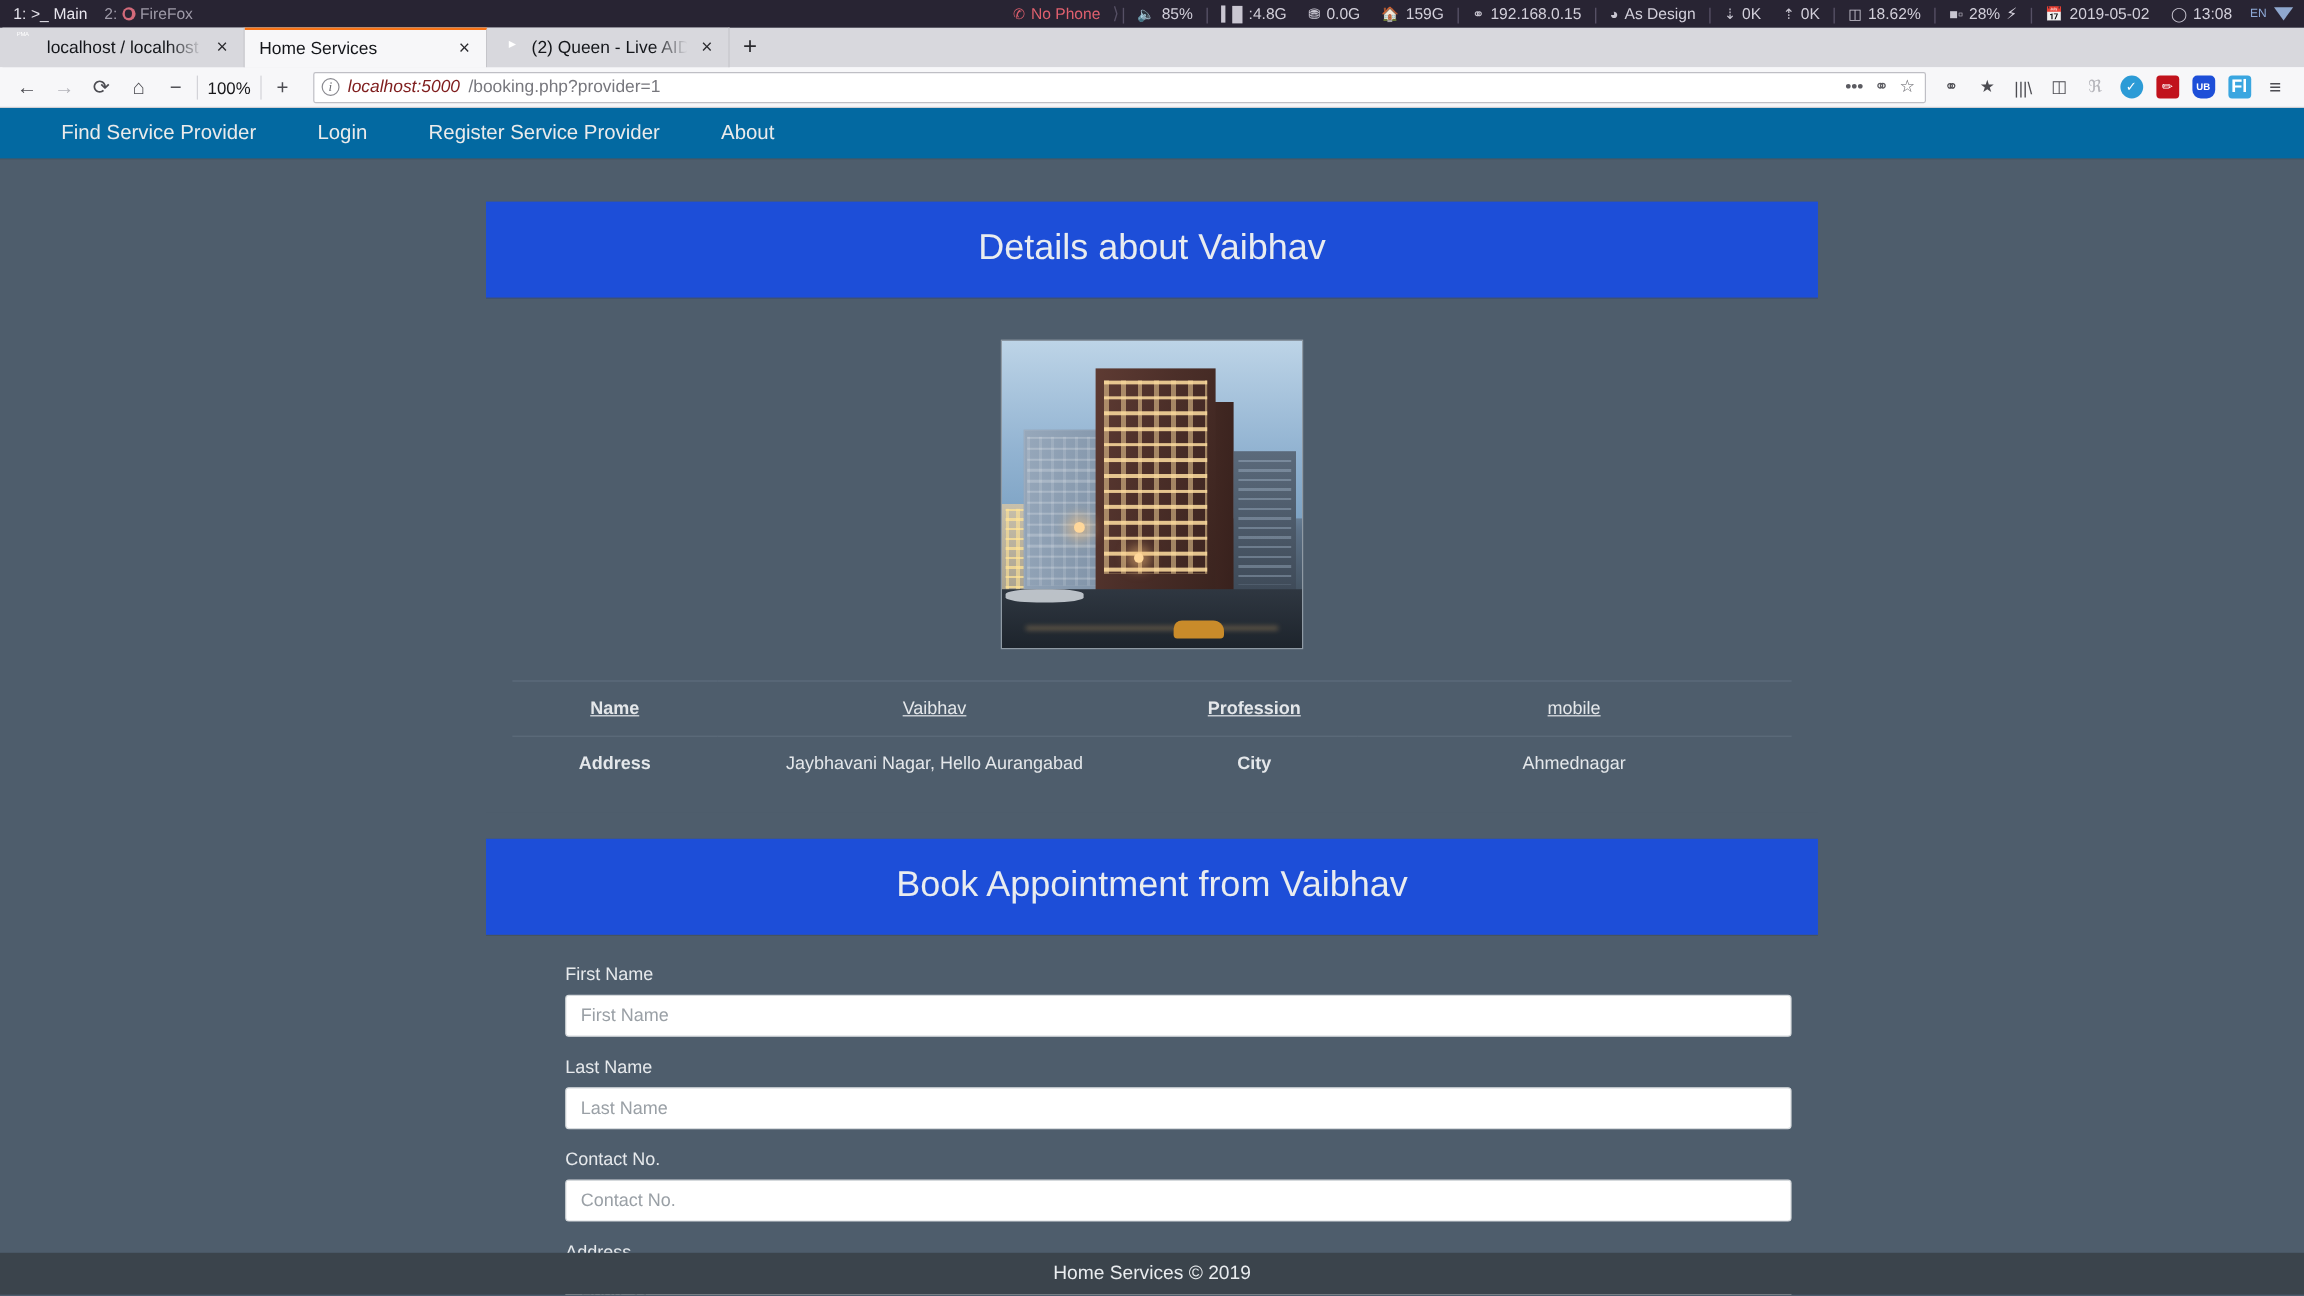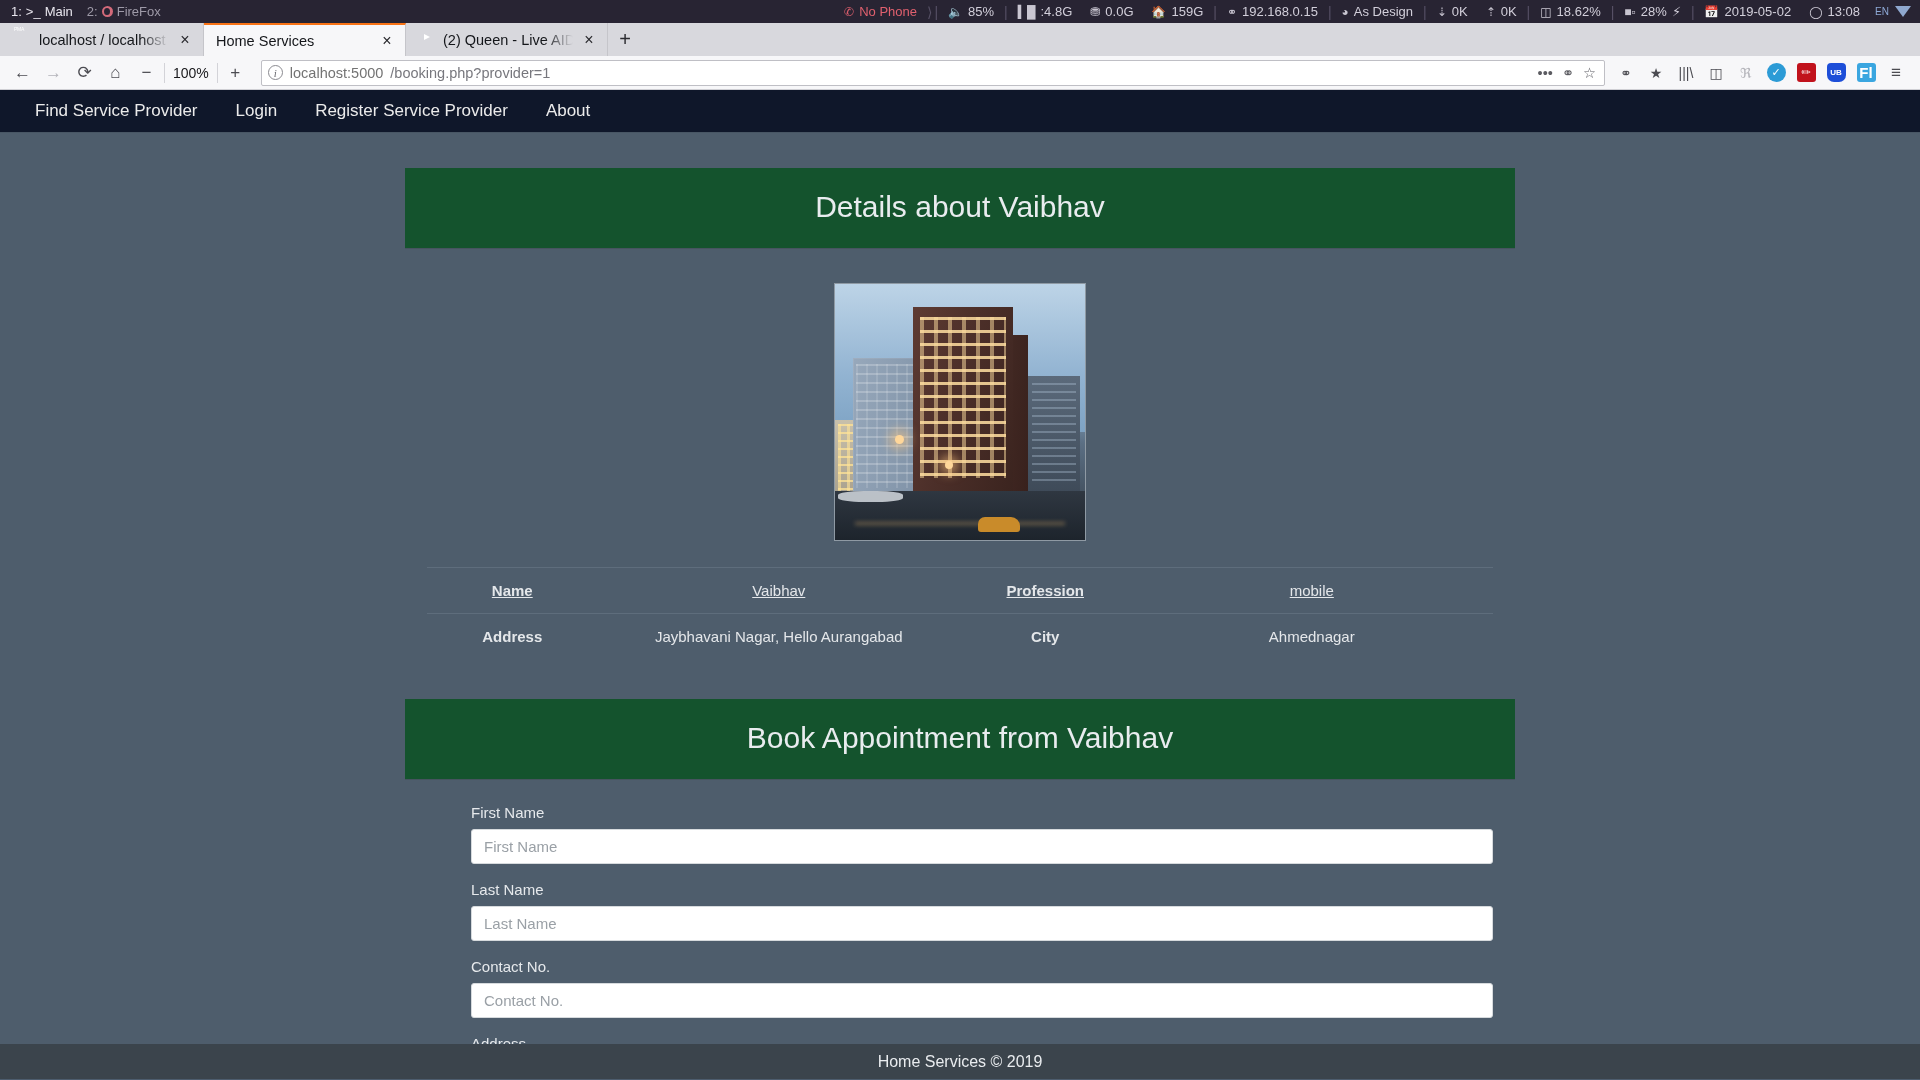--- a/index.html
+++ b/index.html
@@ -132,21 +132,21 @@
     background: #fff; border: 1px solid #bfbfc5; border-radius: 2px;
     display: flex; align-items: center; padding: 0 6px; gap: 7px;
     font-size: 14.5px;
   }
   .ibadge {
     width: 15px; height: 15px; border: 1.4px solid #8a8a90;
     border-radius: 50%; color: #6a6a70; font-size: 11px;
     display: flex; align-items: center; justify-content: center;
     font-family: "Liberation Serif", serif; flex: none; font-style: italic;
   }
-  .url-host { color: #737373; }
+  .url-host { color: #7f1d1d; font-style: italic; }
   .url-path { color: #77777d; }
   .url-right { margin-left: auto; display: flex; align-items: center; gap: 9px; padding-right: 2px; color: #5b5b61; }
   .tb-icons { display: flex; align-items: center; gap: 4px; padding-right: 4px; }
   .tbi {
     width: 26px; height: 26px; display: flex;
     align-items: center; justify-content: center;
     color: #4c4c52; font-size: 14px; flex: none;
   }
   .tbi-box {
     width: 19px; height: 19px; border-radius: 3px;
@@ -154,36 +154,36 @@
     font-size: 11px; color: #fff; font-weight: bold;
   }
 
   
   .page {
     height: calc(1080px - 23px - 33px - 35px);
     background: #4e5d6c;
     overflow: hidden; position: relative;
   }
   .sitenav {
-    height: 42px; background: #0f172a;
+    height: 42px; background: #0369a1;
     display: flex; align-items: center;
-    padding-left: 16px; gap: 0;
+    padding-left: 32px; gap: 13px;
     box-shadow: 0 1px 0 rgba(0,0,0,.07);
   }
   .sitenav a {
     color: #ebebeb; font-size: 17px; padding: 0 19px;
     text-decoration: none; line-height: 42px;
   }
 
   .container {
     width: 1110px; margin: 0 auto; padding-top: 36px;
   }
   .card { background: #4e5d6c; margin-bottom: 22px; }
   .card-head {
-    background: #14532d;
+    background: #1d4ed8;
     padding: 22px 0 24px;
     text-align: center;
     border-bottom: 1px solid #46545f;
   }
   .card-head h2 {
     font-weight: 400; font-size: 30px; color: #e9ecef;
   }
   .card-body { padding: 26px 22px 18px; }
   .photo-wrap { display: flex; justify-content: center; padding: 8px 0 26px; }
   .photo {

